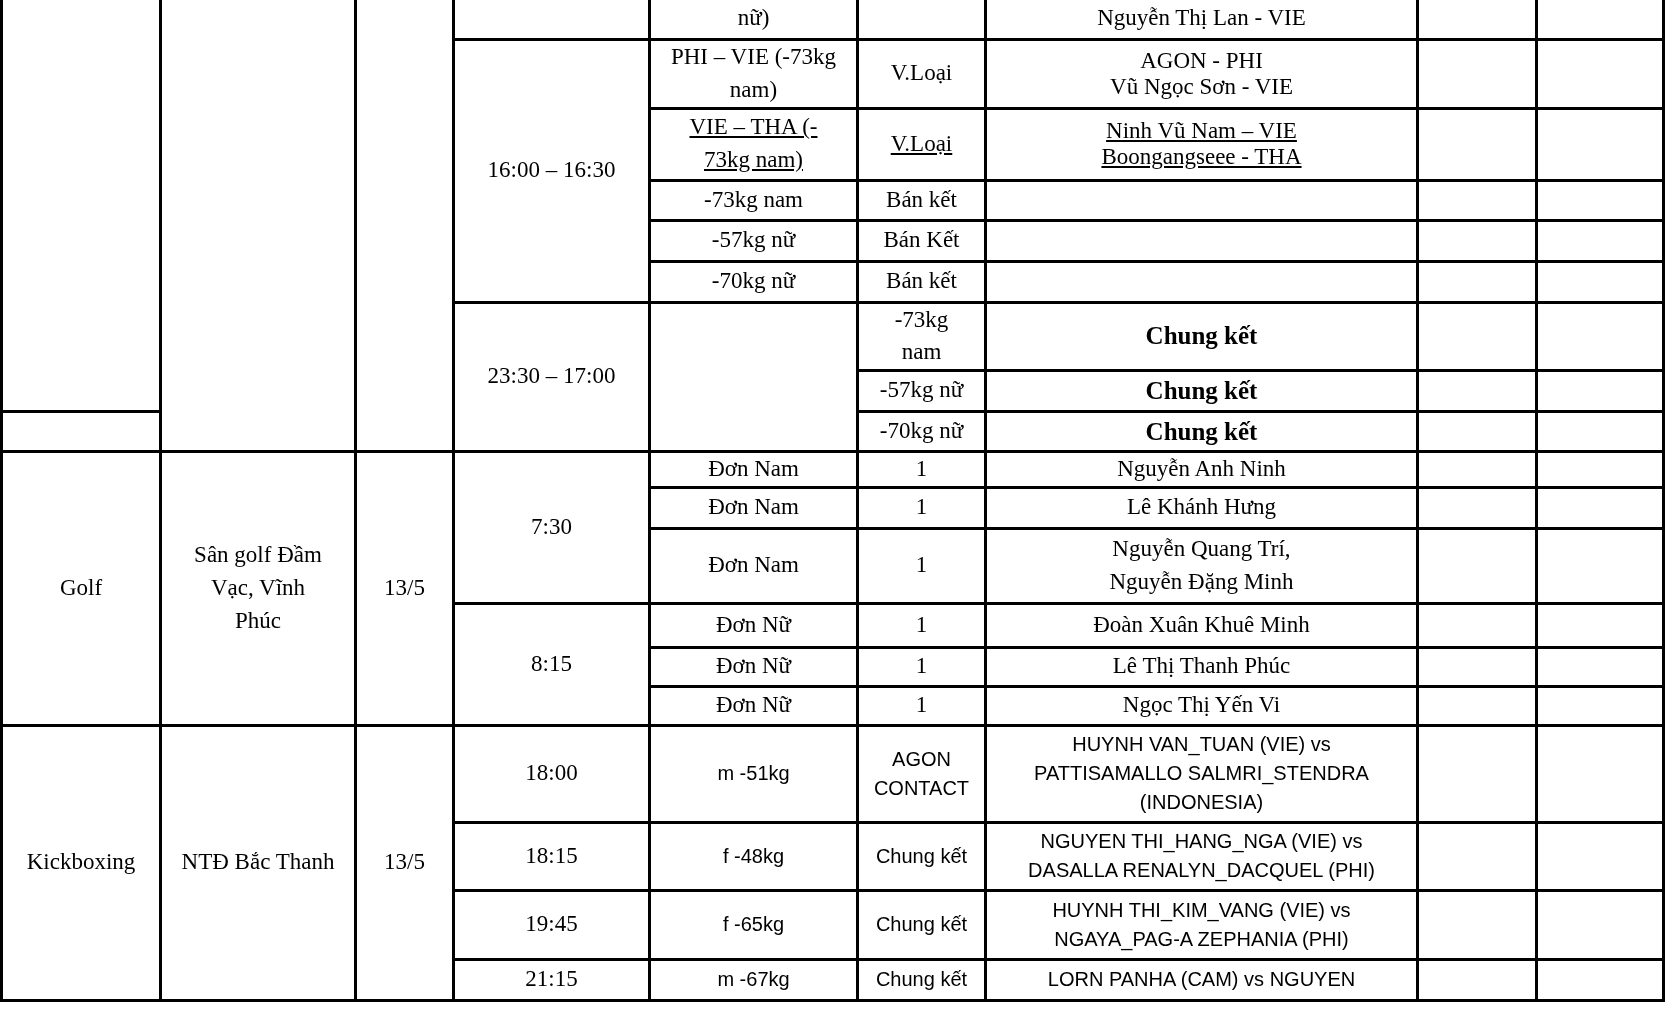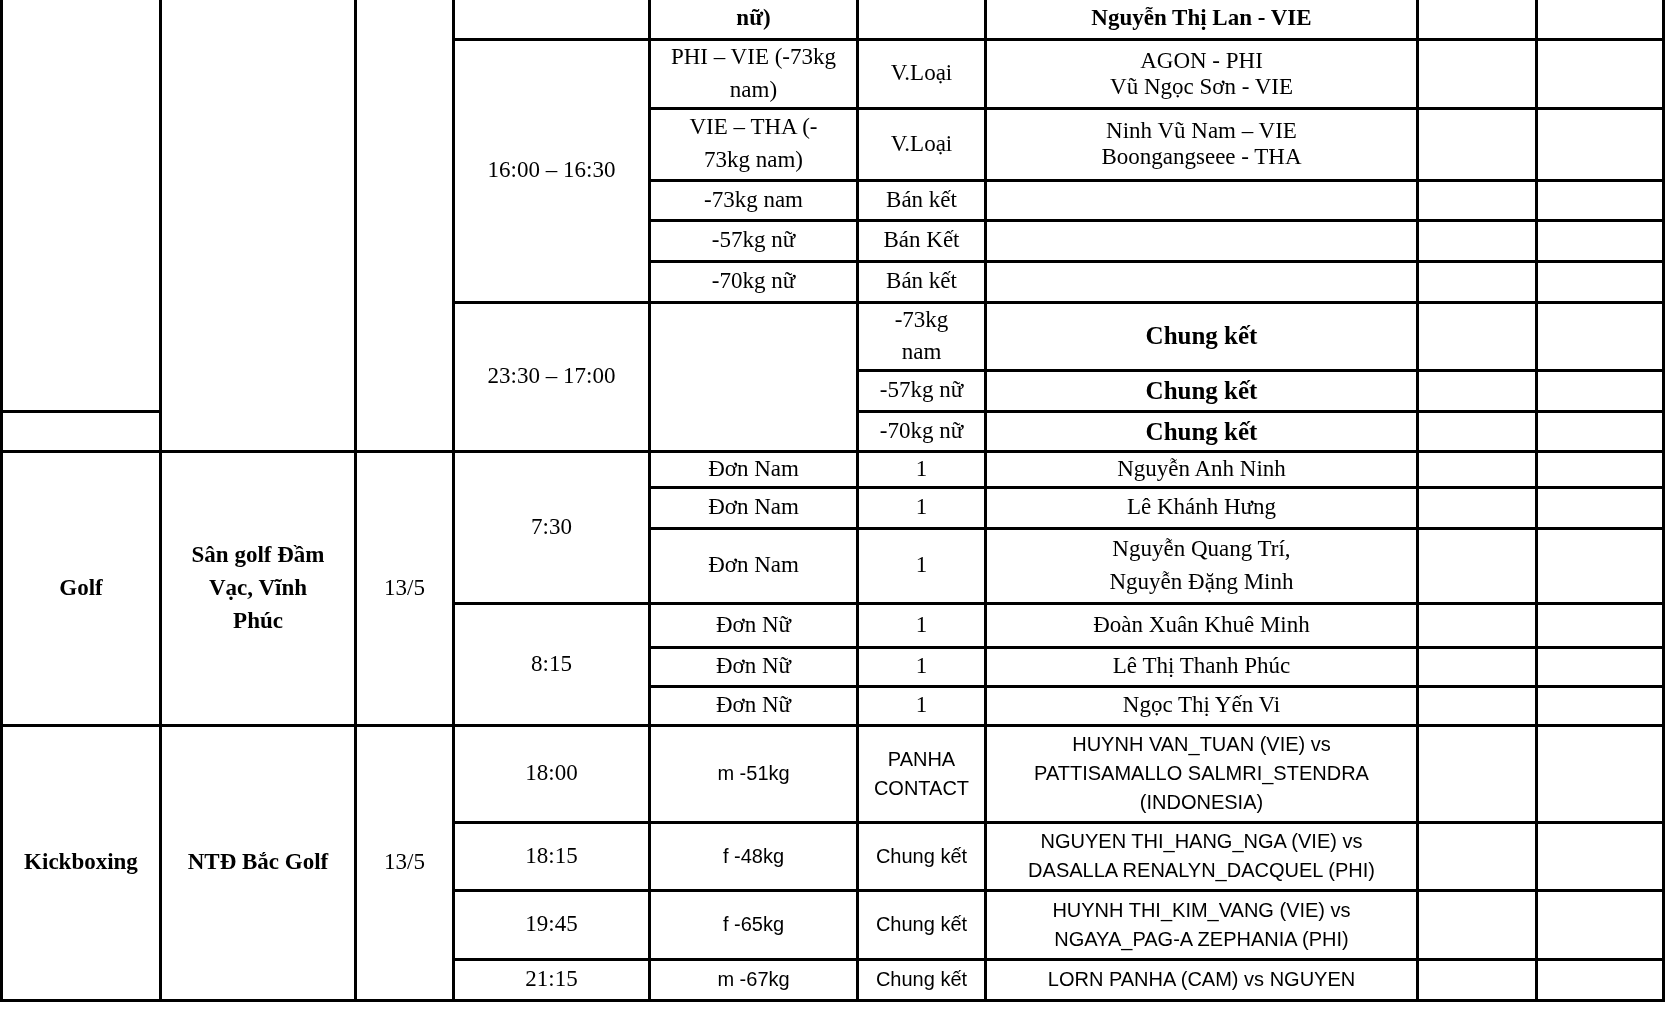--- a/index.html
+++ b/index.html
@@ -22,33 +22,33 @@
     text-align: center;
     vertical-align: middle;
     font-family: "Liberation Serif", serif;
     font-size: 23px;
     line-height: 1.42;
     color: #000;
     padding: 0 4px;
     white-space: pre-line;
     overflow: hidden;
   }
-  tr.top td { border-top: none; font-weight: bold; }
-  .b { font-weight: bold; }
+  tr.top td { border-top: none; }
+  .b { font-weight: normal; }
   .final { font-weight: bold; font-size: 25px; }
   .kb {
     font-family: "Liberation Sans", sans-serif;
     font-size: 20px;
     line-height: 29px;
   }
   .spread { line-height: 26px; }
   
   .h36 { height: 36px; } .h39 { height: 39px; } .h40 { height: 40px; }
   .h41 { height: 41px; } .h44 { height: 44px; } .h68 { height: 68px; }
-  .h69 { height: 69px; } .h72 { height: 72px; } .h75 { height: 75px; }
+  .h69 { height: 69px; } .h72 { height: 72px; text-decoration: underline; } .h75 { height: 75px; }
   .h97 { height: 97px; }
 </style>
 </head>
 <body>
 
 <table class="sched">
   <colgroup>
     <col style="width:159px">
       <col style="width:195px">
       <col style="width:98px">
@@ -194,25 +194,25 @@
   <tr class="h39">
     <td>Đơn Nữ</td>
     <td>1</td>
     <td>Ngọc Thị Yến Vi</td>
     <td></td>
     <td></td>
   </tr>
 
   <tr class="h97">
     <td rowspan="4" class="b">Kickboxing</td>
-    <td rowspan="4" class="b">NTĐ Bắc Golf</td>
+    <td rowspan="4" class="b">NTĐ Bắc Thanh</td>
     <td rowspan="4">13/5</td>
     <td>18:00</td>
     <td class="kb">m -51kg</td>
-    <td class="kb">PANHA
+    <td class="kb">AGON
 CONTACT</td>
     <td class="kb">HUYNH VAN_TUAN (VIE) vs
 PATTISAMALLO SALMRI_STENDRA
 (INDONESIA)</td>
     <td></td>
     <td></td>
   </tr>
 
   <tr class="h68">
     <td>18:15</td>

